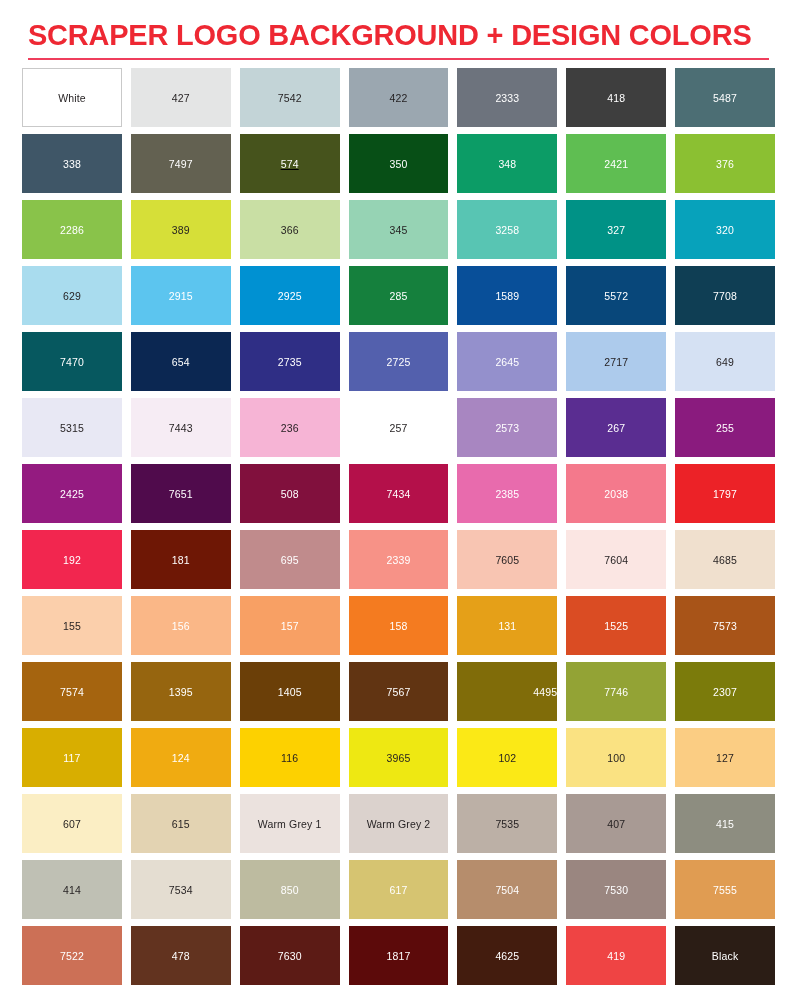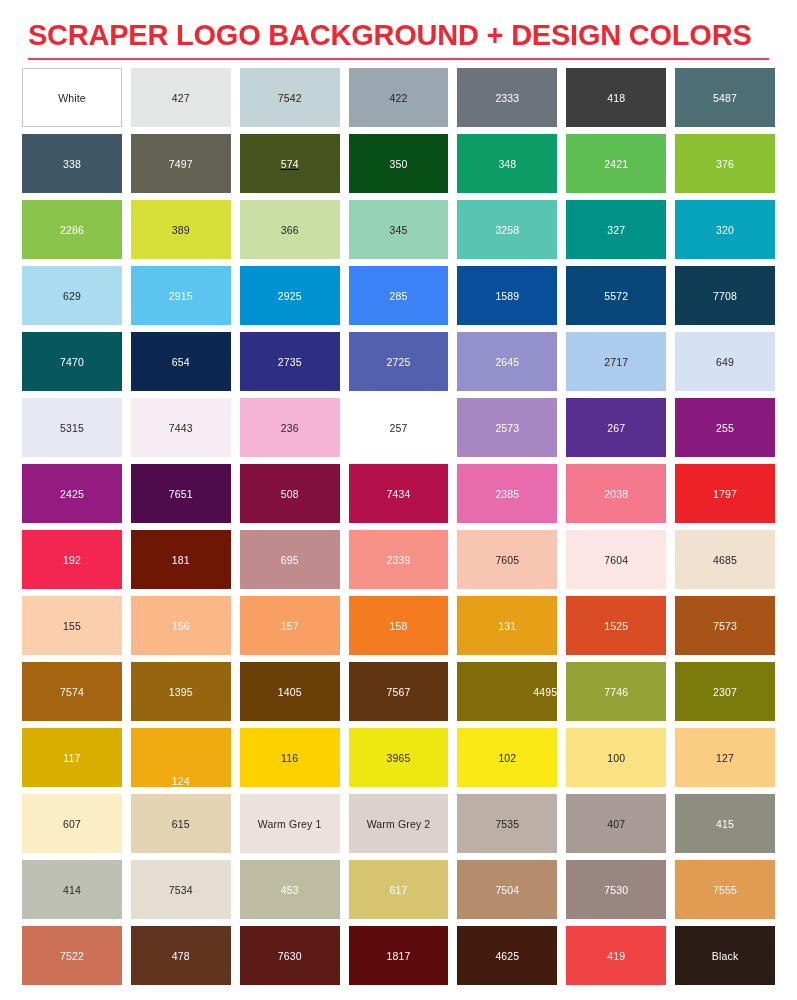--- a/index.html
+++ b/index.html
@@ -154,21 +154,21 @@
       <div class="swatch-row">
         <div class="swatch" style="background: rgb(169, 220, 238);">
           <div class="swatch-label dk">629</div>
         </div>
         <div class="swatch" style="background: rgb(92, 197, 239);">
           <div class="swatch-label lt">2915</div>
         </div>
         <div class="swatch" style="background: rgb(0, 145, 210);">
           <div class="swatch-label lt">2925</div>
         </div>
-        <div class="swatch" style="background: #3b82f6;">
+        <div class="swatch" style="background: #15803d;">
           <div class="swatch-label lt">285</div>
         </div>
         <div class="swatch" style="background: rgb(8, 79, 153);">
           <div class="swatch-label lt">1589</div>
         </div>
         <div class="swatch" style="background: rgb(8, 71, 122);">
           <div class="swatch-label lt">5572</div>
         </div>
         <div class="swatch" style="background: rgb(15, 62, 84);">
           <div class="swatch-label lt">7708</div>
@@ -309,21 +309,21 @@
           <div class="swatch-label lt">7746</div>
         </div>
         <div class="swatch" style="background: rgb(123, 123, 11);">
           <div class="swatch-label lt">2307</div>
         </div>
       </div>
       <div class="swatch-row">
         <div class="swatch" style="background: rgb(216, 174, 0);">
           <div class="swatch-label lt">117</div>
         </div>
-        <div class="swatch" style="background: rgb(240, 171, 17); align-items: flex-end;">
+        <div class="swatch" style="background: rgb(240, 171, 17);">
           <div class="swatch-label lt">124</div>
         </div>
         <div class="swatch" style="background: rgb(253, 209, 0);">
           <div class="swatch-label dk">116</div>
         </div>
         <div class="swatch" style="background: rgb(238, 232, 18);">
           <div class="swatch-label dk">3965</div>
         </div>
         <div class="swatch" style="background: rgb(251, 233, 22);">
           <div class="swatch-label dk">102</div>
@@ -359,21 +359,21 @@
         </div>
       </div>
       <div class="swatch-row">
         <div class="swatch" style="background: rgb(191, 192, 180);">
           <div class="swatch-label dk">414</div>
         </div>
         <div class="swatch" style="background: rgb(228, 221, 209);">
           <div class="swatch-label dk">7534</div>
         </div>
         <div class="swatch" style="background: rgb(189, 187, 160);">
-          <div class="swatch-label lt">453</div>
+          <div class="swatch-label lt">850</div>
         </div>
         <div class="swatch" style="background: rgb(214, 196, 113);">
           <div class="swatch-label lt">617</div>
         </div>
         <div class="swatch" style="background: rgb(182, 141, 108);">
           <div class="swatch-label lt">7504</div>
         </div>
         <div class="swatch" style="background: rgb(154, 134, 128);">
           <div class="swatch-label lt">7530</div>
         </div>

